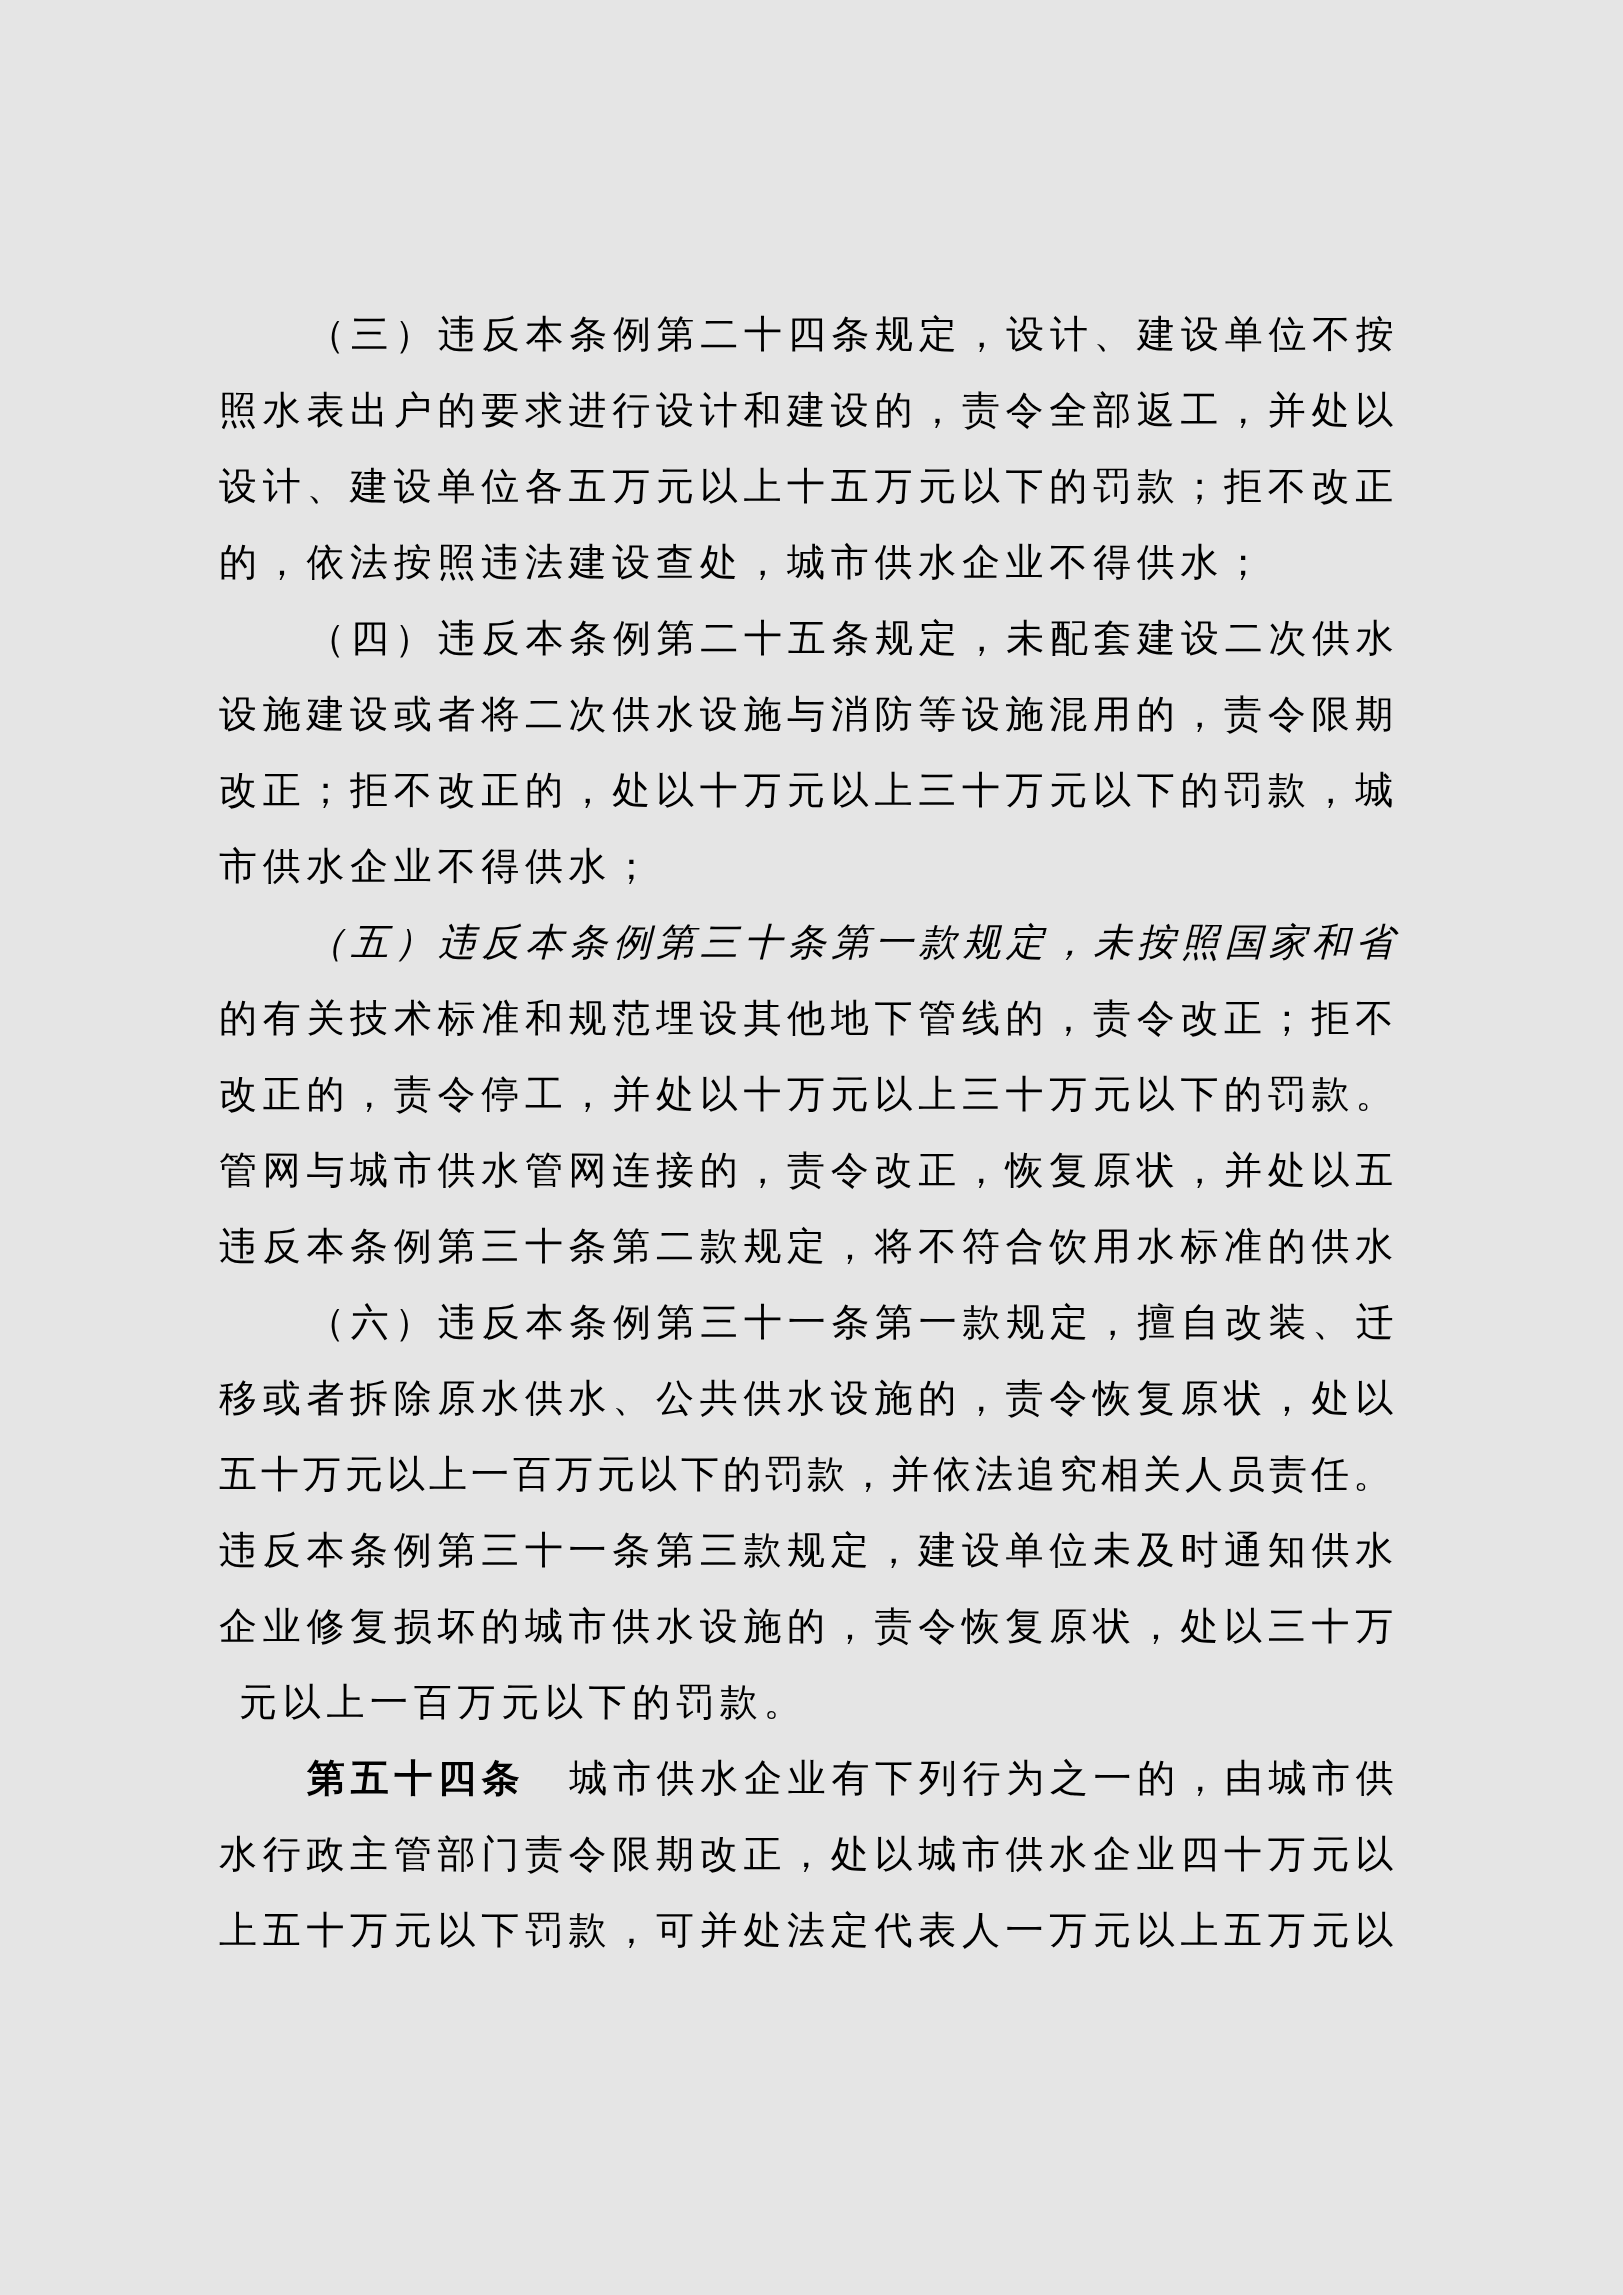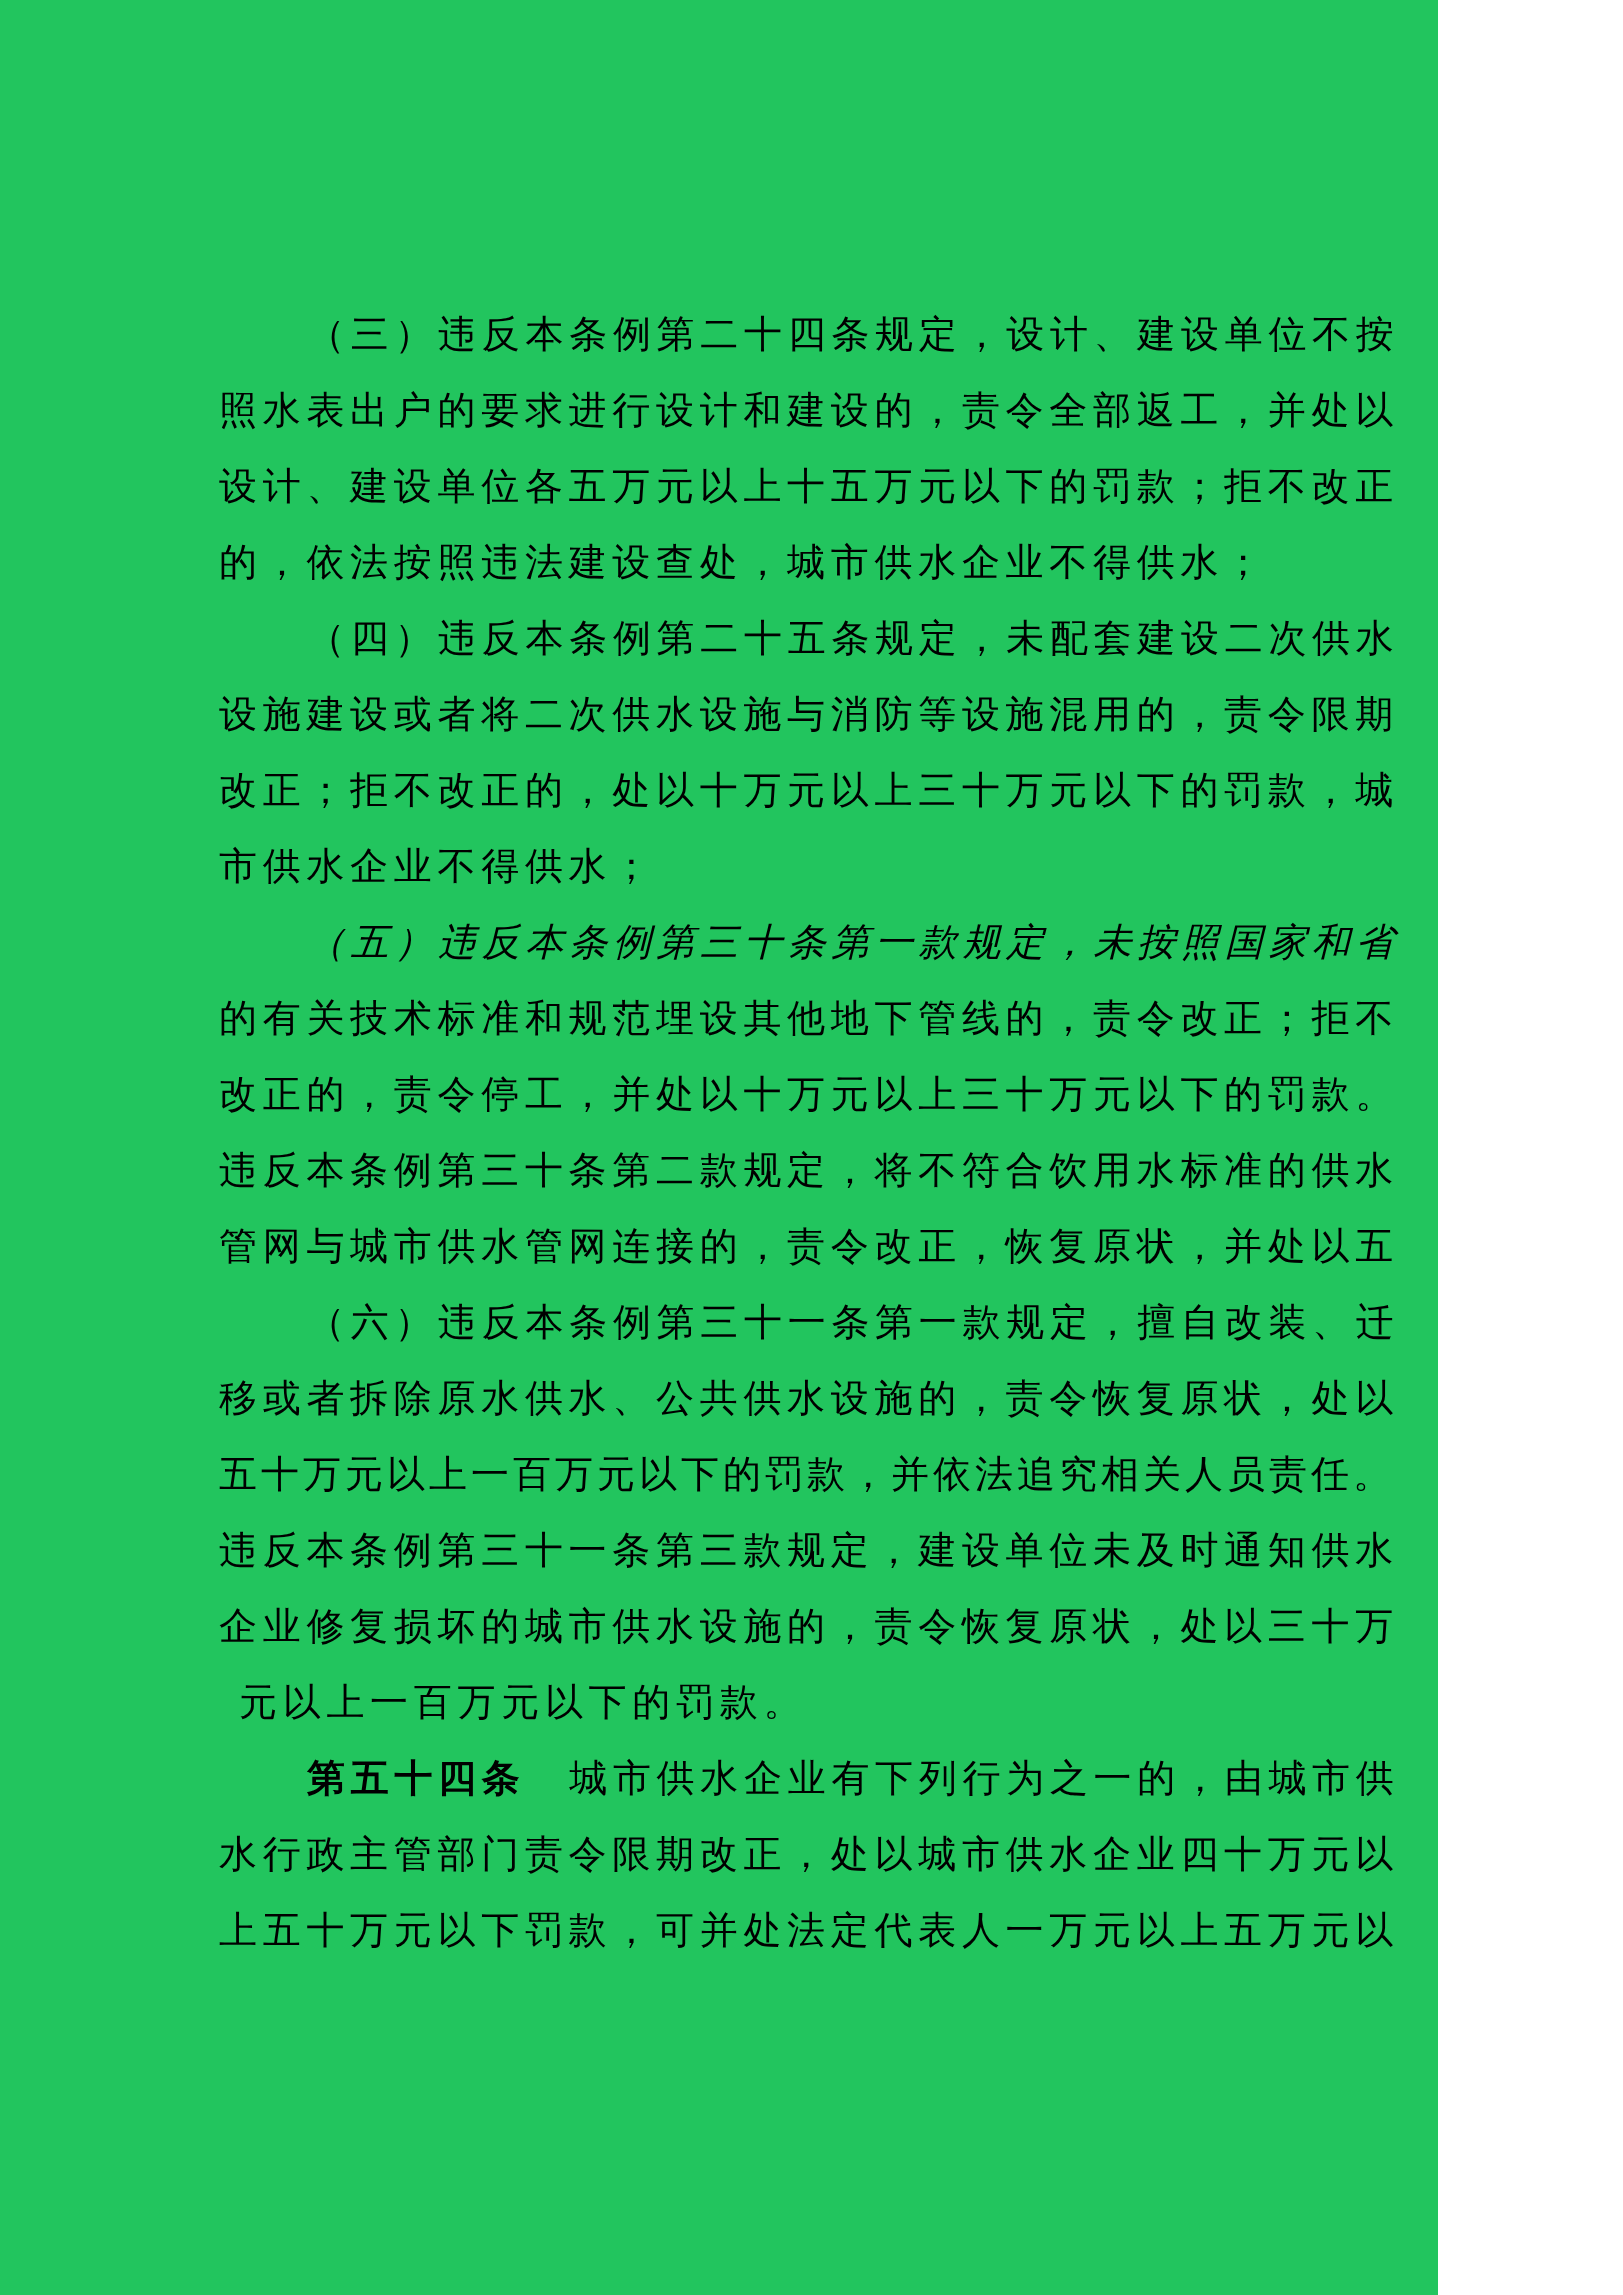--- a/index.html
+++ b/index.html
@@ -9,23 +9,23 @@
   body {
     width: 1623px;
     height: 2295px;
     position: relative;
     background: #ffffff;
     overflow: hidden;
   }
   .page {
     position: absolute;
     left: 0; top: 0;
-    width: 1438px;
+    width: 1623px;
     height: 2295px;
-    background: #22c55e;
+    background: #e5e5e5;
   }
   .text-block {
     position: absolute;
     left: 219px;
     top: 296px;
     width: 1186px;
     font-family: "Liberation Serif", "DejaVu Serif", serif;
     color: #000000;
   }
   .line {
@@ -49,22 +49,22 @@
       <div class="line" style="letter-spacing: 5.7px; color: rgb(0, 0, 0);"><span>照水表出户的要求进行设计和建设的，责令全部返工，并处以</span></div>
       <div class="line" style="letter-spacing: 5.7px; color: rgb(0, 0, 0);"><span>设计、建设单位各五万元以上十五万元以下的罚款；拒不改正</span></div>
       <div class="line" style="letter-spacing: 5.7px; color: rgb(0, 0, 0);"><span>的，依法按照违法建设查处，城市供水企业不得供水；</span></div>
       <div class="line" style="padding-left: 88px; letter-spacing: 5.7px; color: rgb(0, 0, 0);"><span>（四）违反本条例第二十五条规定，未配套建设二次供水</span></div>
       <div class="line" style="letter-spacing: 5.7px; color: rgb(0, 0, 0);"><span>设施建设或者将二次供水设施与消防等设施混用的，责令限期</span></div>
       <div class="line" style="letter-spacing: 5.7px; color: rgb(0, 0, 0);"><span>改正；拒不改正的，处以十万元以上三十万元以下的罚款，城</span></div>
       <div class="line" style="letter-spacing: 5.7px; color: rgb(0, 0, 0);"><span>市供水企业不得供水；</span></div>
       <div class="line" style="padding-left: 88px; letter-spacing: 5.7px; color: rgb(0, 0, 0); font-style: italic;"><span>（五）违反本条例第三十条第一款规定，未按照国家和省</span></div>
       <div class="line" style="letter-spacing: 5.7px; color: rgb(0, 0, 0);"><span>的有关技术标准和规范埋设其他地下管线的，责令改正；拒不</span></div>
       <div class="line" style="letter-spacing: 5.7px; color: rgb(0, 0, 0);"><span>改正的，责令停工，并处以十万元以上三十万元以下的罚款。</span></div>
+      <div class="line" style="letter-spacing: 5.7px; color: rgb(0, 0, 0);"><span>管网与城市供水管网连接的，责令改正，恢复原状，并处以五</span></div>
       <div class="line" style="letter-spacing: 5.7px; color: rgb(0, 0, 0);"><span>违反本条例第三十条第二款规定，将不符合饮用水标准的供水</span></div>
-      <div class="line" style="letter-spacing: 5.7px; color: rgb(0, 0, 0);"><span>管网与城市供水管网连接的，责令改正，恢复原状，并处以五</span></div>
       <div class="line" style="padding-left: 88px; letter-spacing: 5.7px; color: rgb(0, 0, 0);"><span>（六）违反本条例第三十一条第一款规定，擅自改装、迁</span></div>
       <div class="line" style="letter-spacing: 5.7px; color: rgb(0, 0, 0);"><span>移或者拆除原水供水、公共供水设施的，责令恢复原状，处以</span></div>
       <div class="line" style="letter-spacing: 4px; color: rgb(0, 0, 0);"><span>五十万元以上一百万元以下的罚款，并依法追究相关人员责任。</span></div>
       <div class="line" style="letter-spacing: 5.7px; color: rgb(0, 0, 0);"><span>违反本条例第三十一条第三款规定，建设单位未及时通知供水</span></div>
       <div class="line" style="letter-spacing: 5.7px; color: rgb(0, 0, 0);"><span>企业修复损坏的城市供水设施的，责令恢复原状，处以三十万</span></div>
       <div class="line" style="letter-spacing: 5.7px; color: rgb(0, 0, 0); margin-left: 20px;"><span>元以上一百万元以下的罚款。</span></div>
       <div class="line" style="padding-left: 88px; letter-spacing: 5.7px; color: rgb(0, 0, 0);"><span class="bold-term">第五十四条</span><span>　城市供水企业有下列行为之一的，由城市供</span></div>
       <div class="line" style="letter-spacing: 5.7px; color: rgb(0, 0, 0);"><span>水行政主管部门责令限期改正，处以城市供水企业四十万元以</span></div>
       <div class="line" style="letter-spacing: 5.7px; color: rgb(0, 0, 0);"><span>上五十万元以下罚款，可并处法定代表人一万元以上五万元以</span></div>
     </div>

